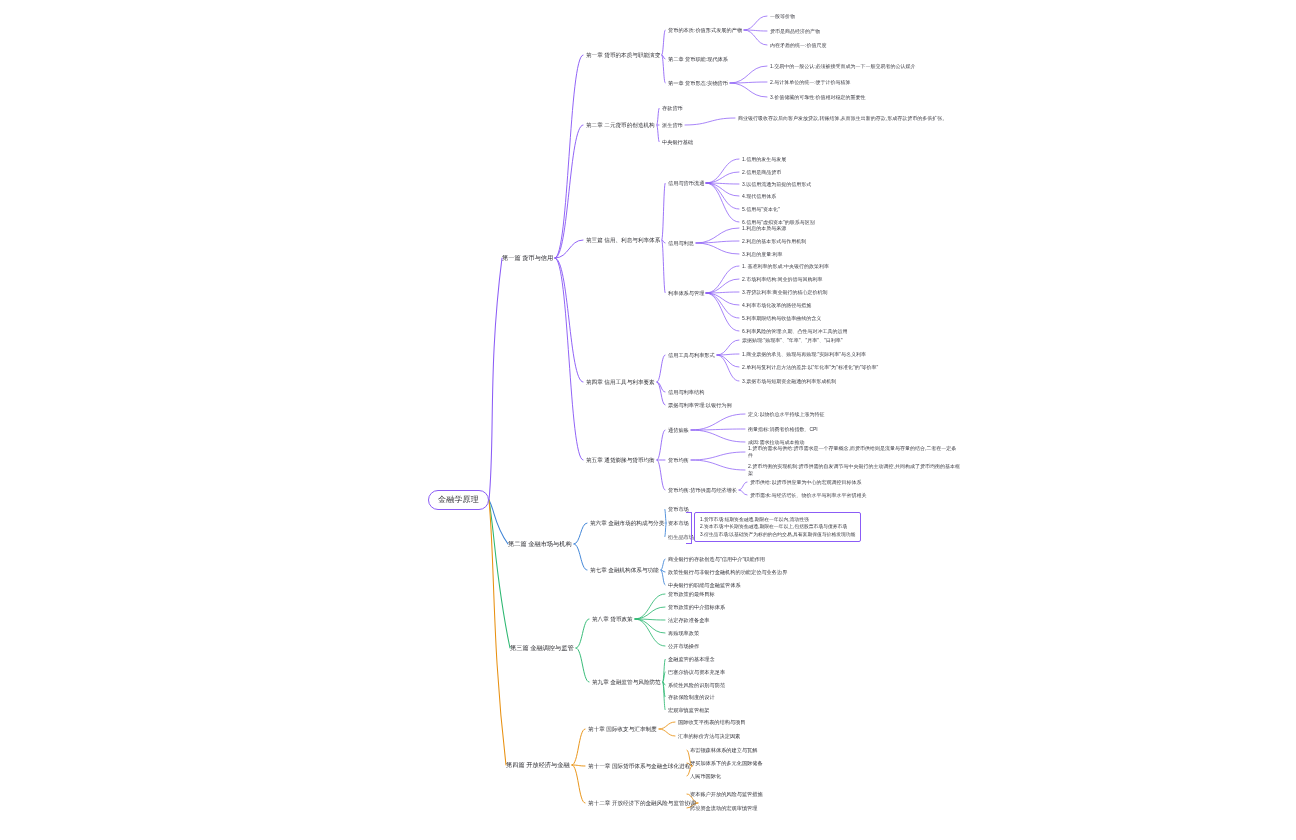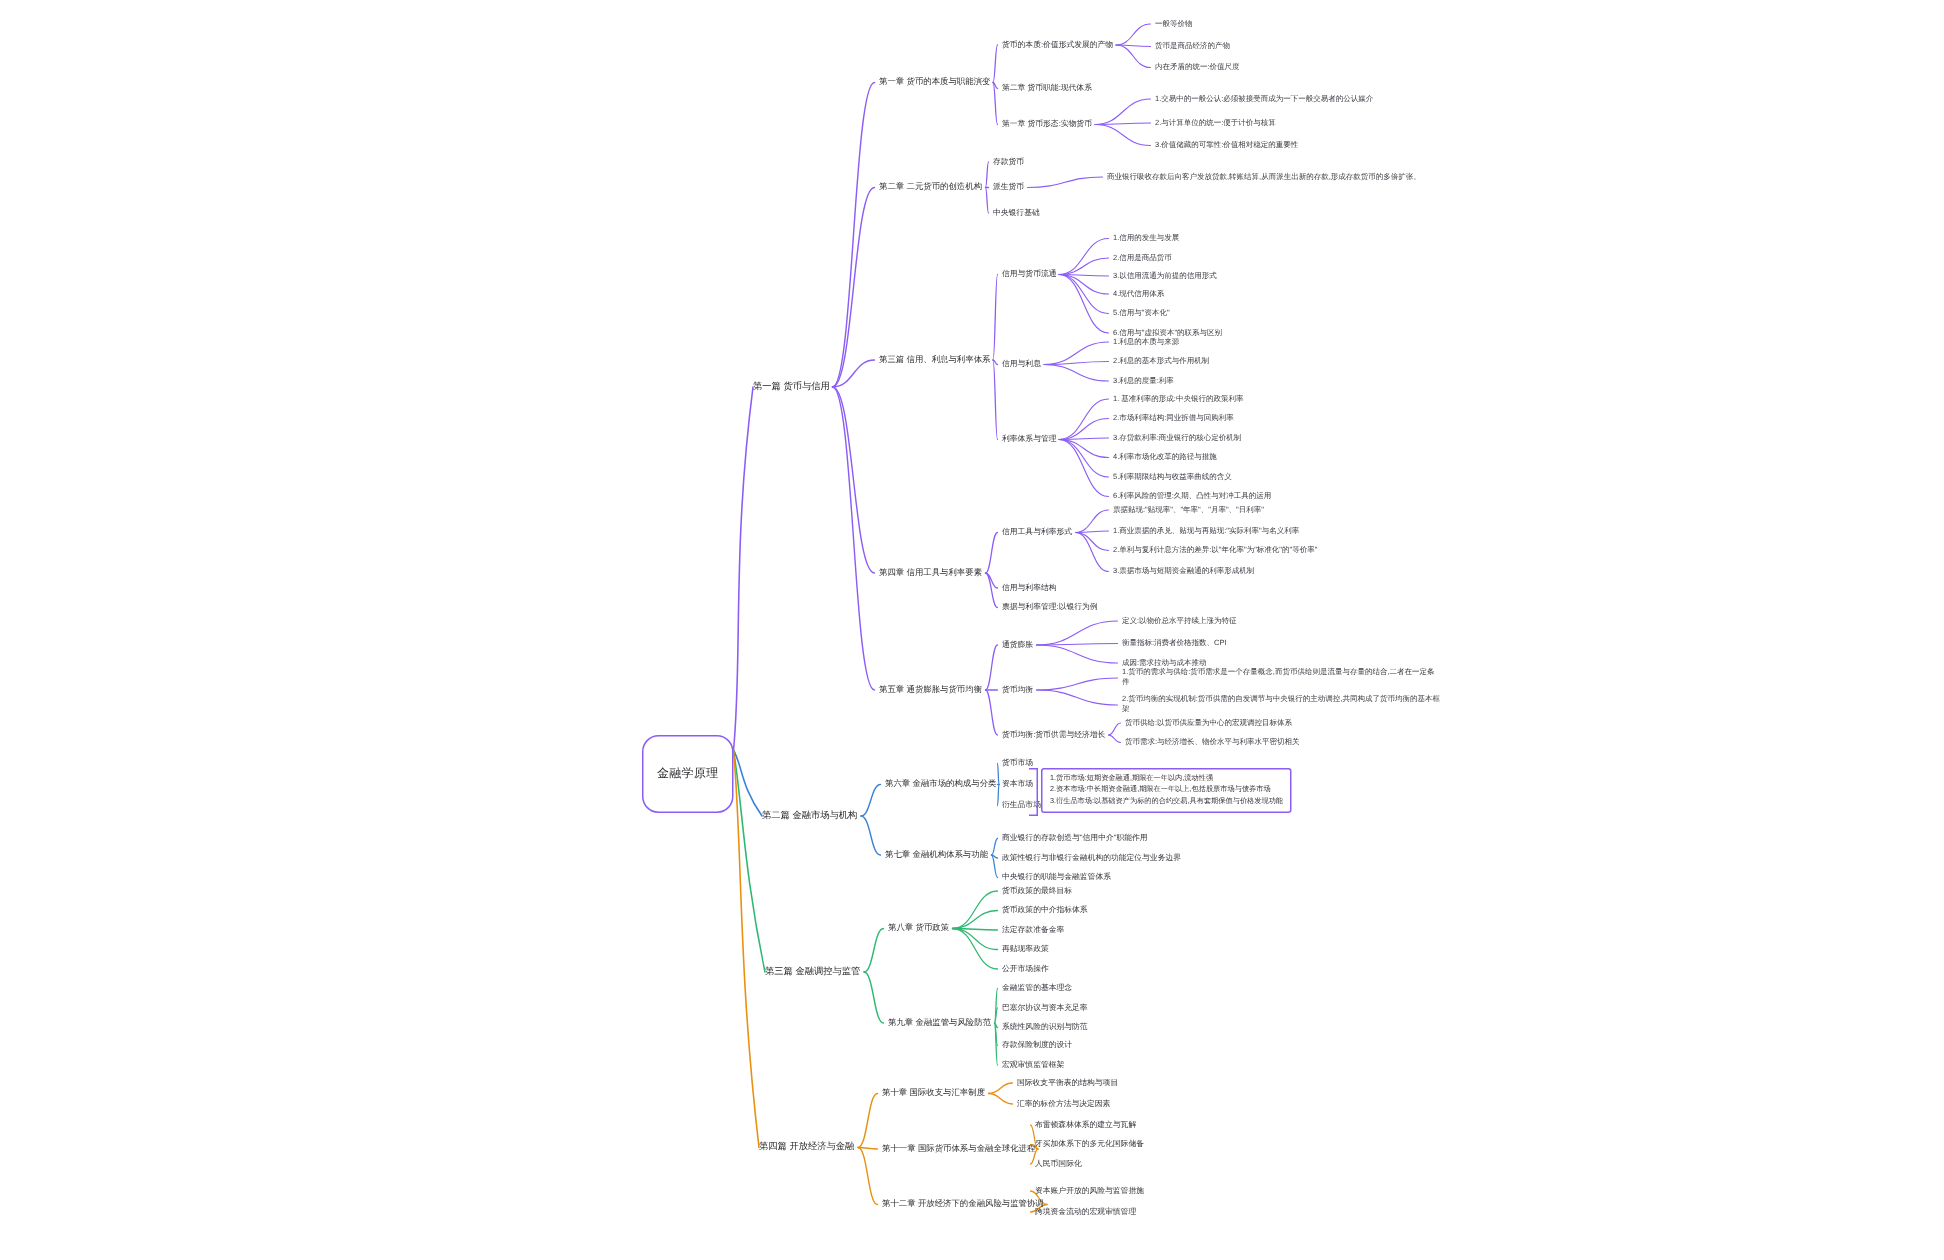--- a/index.html
+++ b/index.html
@@ -2,21 +2,21 @@
 <html><head>
 <meta charset="utf-8">
 <style>
   html,body{margin:0;padding:0;background:#ffffff;}
   body{width:1296px;height:840px;overflow:hidden;font-family:"Liberation Sans","DejaVu Sans",sans-serif;}
   #canvas{position:relative;width:1296px;height:840px;}
   svg#wires{position:absolute;left:0;top:0;width:1296px;height:840px;pointer-events:none;}
   .node{position:absolute;white-space:nowrap;color:#1d1d1f;line-height:1.25;}
   .lvl-root{
     font-size:8px;color:#2b2b30;border:1.4px solid #8b5cf6;border-radius:11px;
-    background:#fff;padding:20px 9px;letter-spacing:.2px;
+    background:#fff;padding:4px 9px;letter-spacing:.2px;
   }
   .lvl-1{font-size:6.2px;color:#26262b;}
   .lvl-2{font-size:5.6px;color:#2c2c31;}
   .lvl-3{font-size:5.2px;color:#33333a;}
   .lvl-4{font-size:5px;color:#3a3a42;}
   .wrapbox{white-space:normal;width:212px;font-size:5px;color:#3a3a42;line-height:1.45;}
   .callout{
     position:absolute;border:1.1px solid #8b5cf6;background:#fff;border-radius:2px;
     padding:3px 5px;font-size:4.8px;line-height:1.55;color:#33333a;white-space:nowrap;
   }

